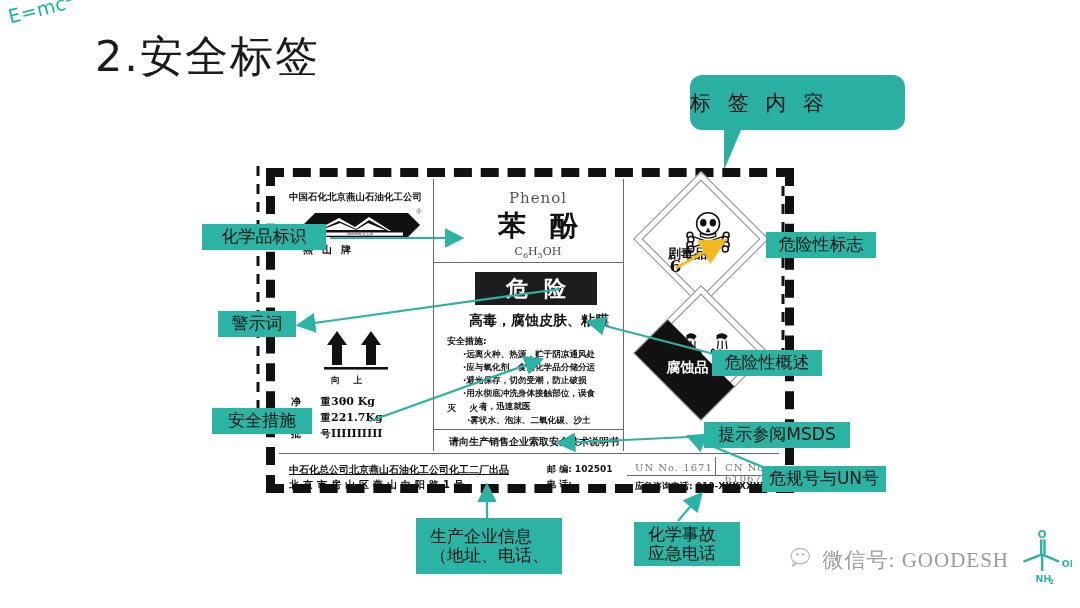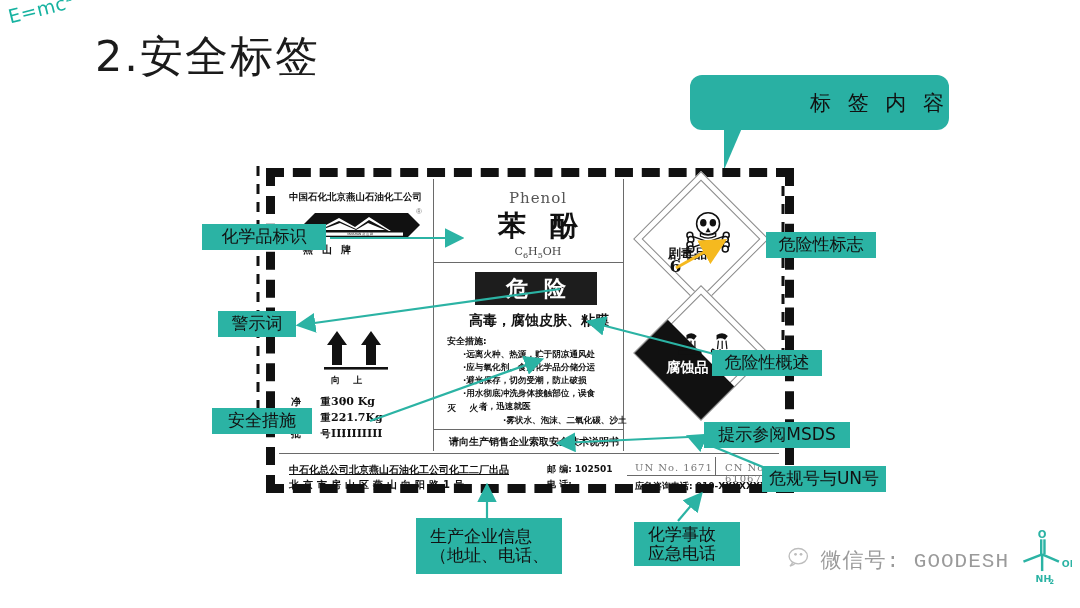--- a/index.html
+++ b/index.html
@@ -13,22 +13,22 @@
   #emc{left:6px;top:6px;color:#16b2a0;font-size:19px;font-family:"DejaVu Sans",sans-serif;
        transform:rotate(-14deg);transform-origin:left top;letter-spacing:.5px;}
   #emc sup{font-size:11px;}
 
   
   #page-title{left:95px;top:28px;font-size:43px;color:#1b1b1b;letter-spacing:2px;
               font-family:"DejaVu Sans",sans-serif;font-weight:400;}
 
   
   #bubble{left:690px;top:75px;width:215px;height:55px;background:#29b0a3;border-radius:12px;
-          display:flex;align-items:center;justify-content:flex-end;color:#111;font-size:21px;
-          letter-spacing:5px;font-family:"DejaVu Sans",sans-serif;padding-left:44px;}
+          display:flex;align-items:center;justify-content:flex-start;color:#111;font-size:21px;
+          letter-spacing:5px;font-family:"DejaVu Sans",sans-serif;}
   #bubble-tail{left:724px;top:128px;width:0;height:0;
           border-left:18px solid #29b0a3;border-bottom:42px solid transparent;}
 
   
   #label-card{left:266px;top:168px;width:528px;height:325px;background:#fff;
               border:9px dashed #111;box-sizing:border-box;}
   #label-inner{position:absolute;left:0;top:0;right:0;bottom:0;}
 
   .vline{position:absolute;background:#6a6a6a;width:1px;}
   .hline{position:absolute;background:#6a6a6a;height:1px;}
@@ -62,21 +62,21 @@
               font-weight:bold;letter-spacing:16px;text-indent:16px;font-family:"DejaVu Sans",sans-serif;}
   #hazard-line{left:172px;top:135px;width:184px;text-align:center;font-size:14px;font-weight:bold;
                color:#111;font-family:"DejaVu Sans",sans-serif;letter-spacing:0px;}
   #safety-head{left:172px;top:158px;font-size:9px;font-weight:bold;color:#111;
                font-family:"DejaVu Sans",sans-serif;}
   .sf-item{position:absolute;font-size:8.6px;font-weight:bold;color:#111;white-space:nowrap;
            font-family:"DejaVu Sans",sans-serif;}
   #fire-head{left:172px;top:225px;font-size:9px;font-weight:bold;color:#111;letter-spacing:5px;
              font-family:"DejaVu Sans",sans-serif;}
   #fire-item{left:192px;top:238px;font-size:8.6px;font-weight:bold;color:#111;
-             font-family:"DejaVu Sans",sans-serif;white-space:nowrap;margin-left:36px;}
+             font-family:"DejaVu Sans",sans-serif;white-space:nowrap;}
   #msds-line{left:174px;top:258px;font-size:10px;font-weight:bold;color:#111;
              font-family:"DejaVu Sans",sans-serif;white-space:nowrap;}
 
   
   .diamond{position:absolute;width:96px;height:96px;transform:rotate(45deg);
            border:1.2px solid #8a8a8a;box-sizing:border-box;background:#fff;}
   .diamond .inner{position:absolute;left:5px;top:5px;right:5px;bottom:5px;border:1.2px solid #8a8a8a;}
   .dia-label{position:absolute;transform:rotate(-45deg);width:96px;text-align:center;}
 
   
@@ -96,21 +96,21 @@
   
   .chip{position:absolute;background:#2bb3a4;color:#111;font-family:"DejaVu Sans",sans-serif;
         display:flex;align-items:center;justify-content:center;padding:2px 14px;box-sizing:border-box;
         font-size:17px;line-height:1.12;white-space:pre;}
 
   
   #leaders{position:absolute;left:0;top:0;width:1080px;height:608px;}
 
   
   #wm{right:8px;bottom:18px;display:flex;align-items:center;gap:7px;}
-  #wm-text{font-size:21px;color:#9a9a9a;font-family:Liberation Mono, monospace;letter-spacing:1px;}
+  #wm-text{font-size:21px;color:#9a9a9a;font-family:Liberation Serif, serif;letter-spacing:1px;}
 </style>
 </head>
 <body>
 
 <div class="abs" id="emc"><span>E=mc</span><sup>2</sup></div>
 
 <div class="abs" id="page-title">2.安全标签</div>
 
 <div class="abs" id="bubble">
   <span>标 签 内 容</span>

